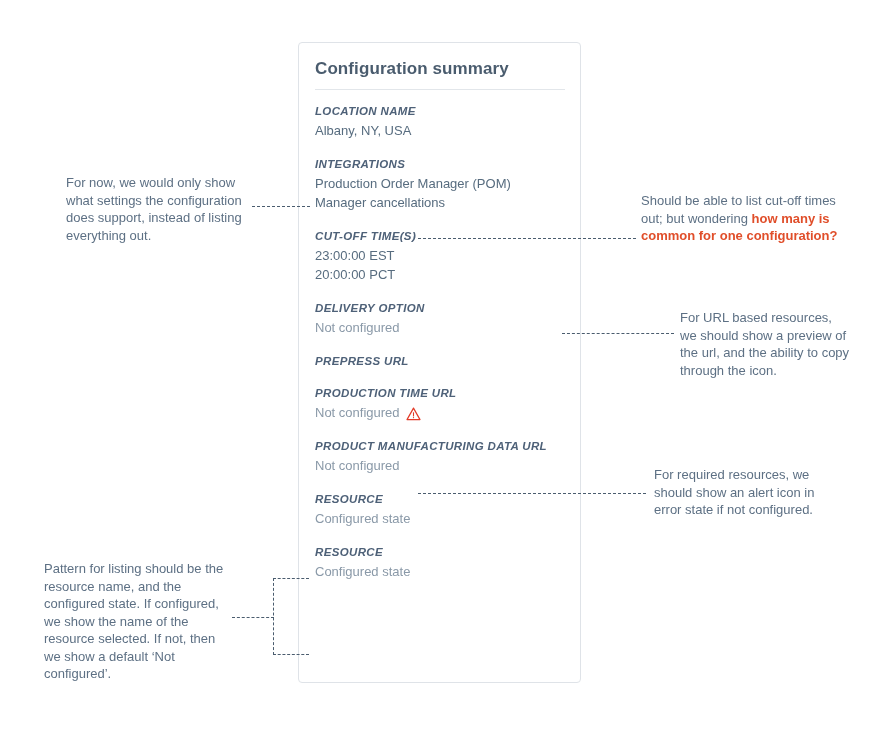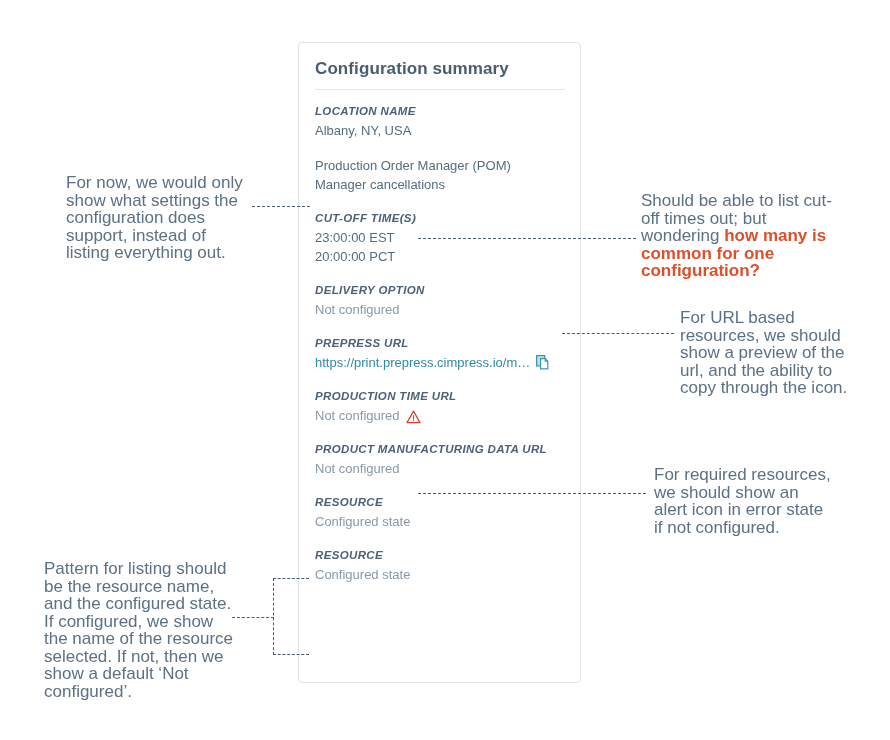--- a/index.html
+++ b/index.html
@@ -98,21 +98,21 @@
   .warn-icon {
     display: inline-block;
     width: 15px;
     height: 14px;
     flex: 0 0 auto;
   }
 
   
   .anno {
     position: absolute;
-    font-size: 17px;
+    font-size: 13px;
     line-height: 17.5px;
     color: #5d7084;
   }
   .anno .hl {
     color: #e04e2a;
     font-weight: bold;
   }
 
   
   .dash-h {
@@ -133,20 +133,21 @@
   <div class="card-title">Configuration summary</div>
   <div class="card-divider"></div>
   <div class="card-body">
       <div class="field">
         <div class="field-label">LOCATION NAME</div>
         <div class="value-row">
           <span class="field-value">Albany, NY, USA</span>
         </div>
       </div>
       <div class="field">
+        <div class="field-label">INTEGRATIONS</div>
         <div class="value-row">
           <span class="field-value">Production Order Manager (POM)</span>
         </div>
         <div class="value-row">
           <span class="field-value">Manager cancellations</span>
         </div>
       </div>
       <div class="field">
         <div class="field-label">CUT-OFF TIME(S)</div>
         <div class="value-row">
@@ -157,28 +158,20 @@
         </div>
       </div>
       <div class="field">
         <div class="field-label">DELIVERY OPTION</div>
         <div class="value-row">
           <span class="field-value muted">Not configured</span>
         </div>
       </div>
       <div class="field">
         <div class="field-label">PREPRESS URL</div>
-        <div class="value-row">
-          <span class="field-value link">https://print.prepress.cimpress.io/m…</span>
-          <span class="copy-icon"><svg width="14" height="15" viewBox="0 0 14 15" xmlns="http://www.w3.org/2000/svg">
-              <rect x="0.6" y="0.6" width="8.2" height="10.3" fill="#bcdde6" stroke="#3a97ae" stroke-width="1.2"></rect>
-              <path d="M4.6 3.6 h4.6 l2.6 2.6 v7.6 h-7.2 z" fill="#ffffff" stroke="#3a97ae" stroke-width="1.2" stroke-linejoin="round"></path>
-              <path d="M9.2 3.6 v2.6 h2.6" fill="none" stroke="#3a97ae" stroke-width="1.2" stroke-linejoin="round"></path>
-            </svg></span>
-        </div>
       </div>
       <div class="field">
         <div class="field-label">PRODUCTION TIME URL</div>
         <div class="value-row">
           <span class="field-value muted">Not configured</span>
           <span class="warn-icon"><svg width="15" height="14" viewBox="0 0 15 14" xmlns="http://www.w3.org/2000/svg">
               <path d="M7.5 1.1 L14 12.6 H1 Z" fill="none" stroke="#e23b28" stroke-width="1.2" stroke-linejoin="round"></path>
               <rect x="6.95" y="5.3" width="1.1" height="4.1" fill="#e23b28"></rect>
               <rect x="6.95" y="10.1" width="1.1" height="1.1" fill="#e23b28"></rect>
             </svg></span>

